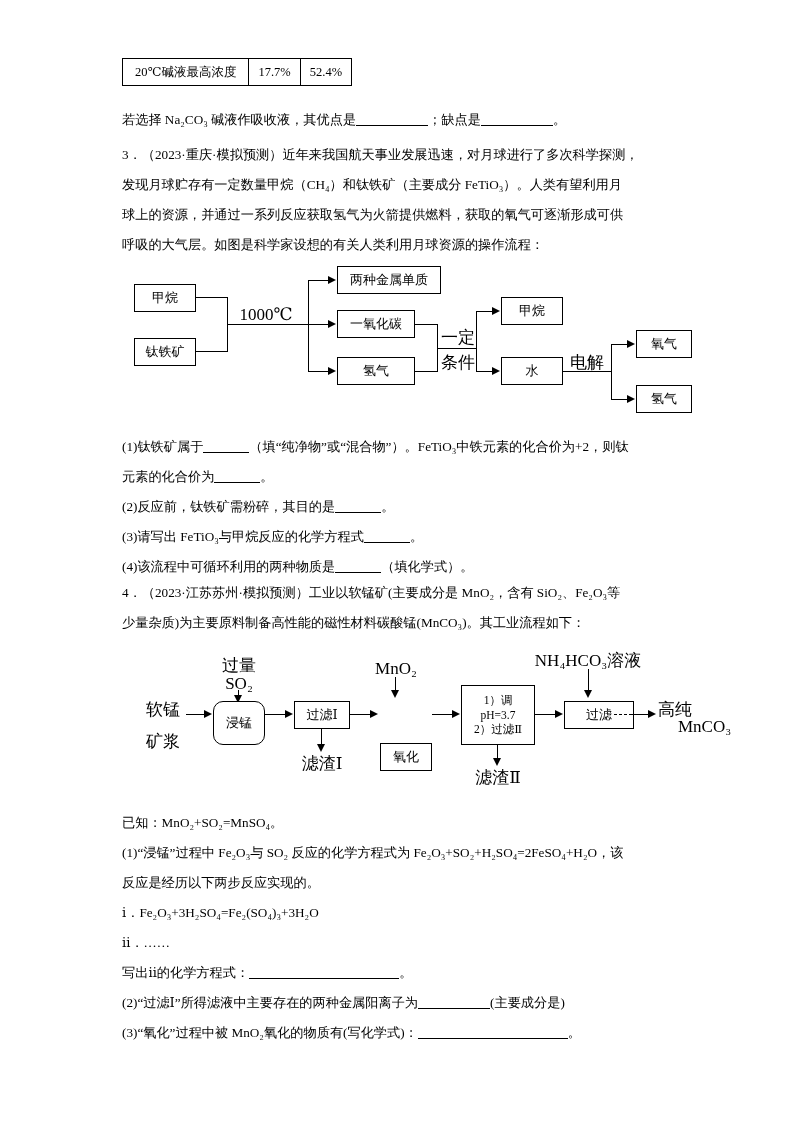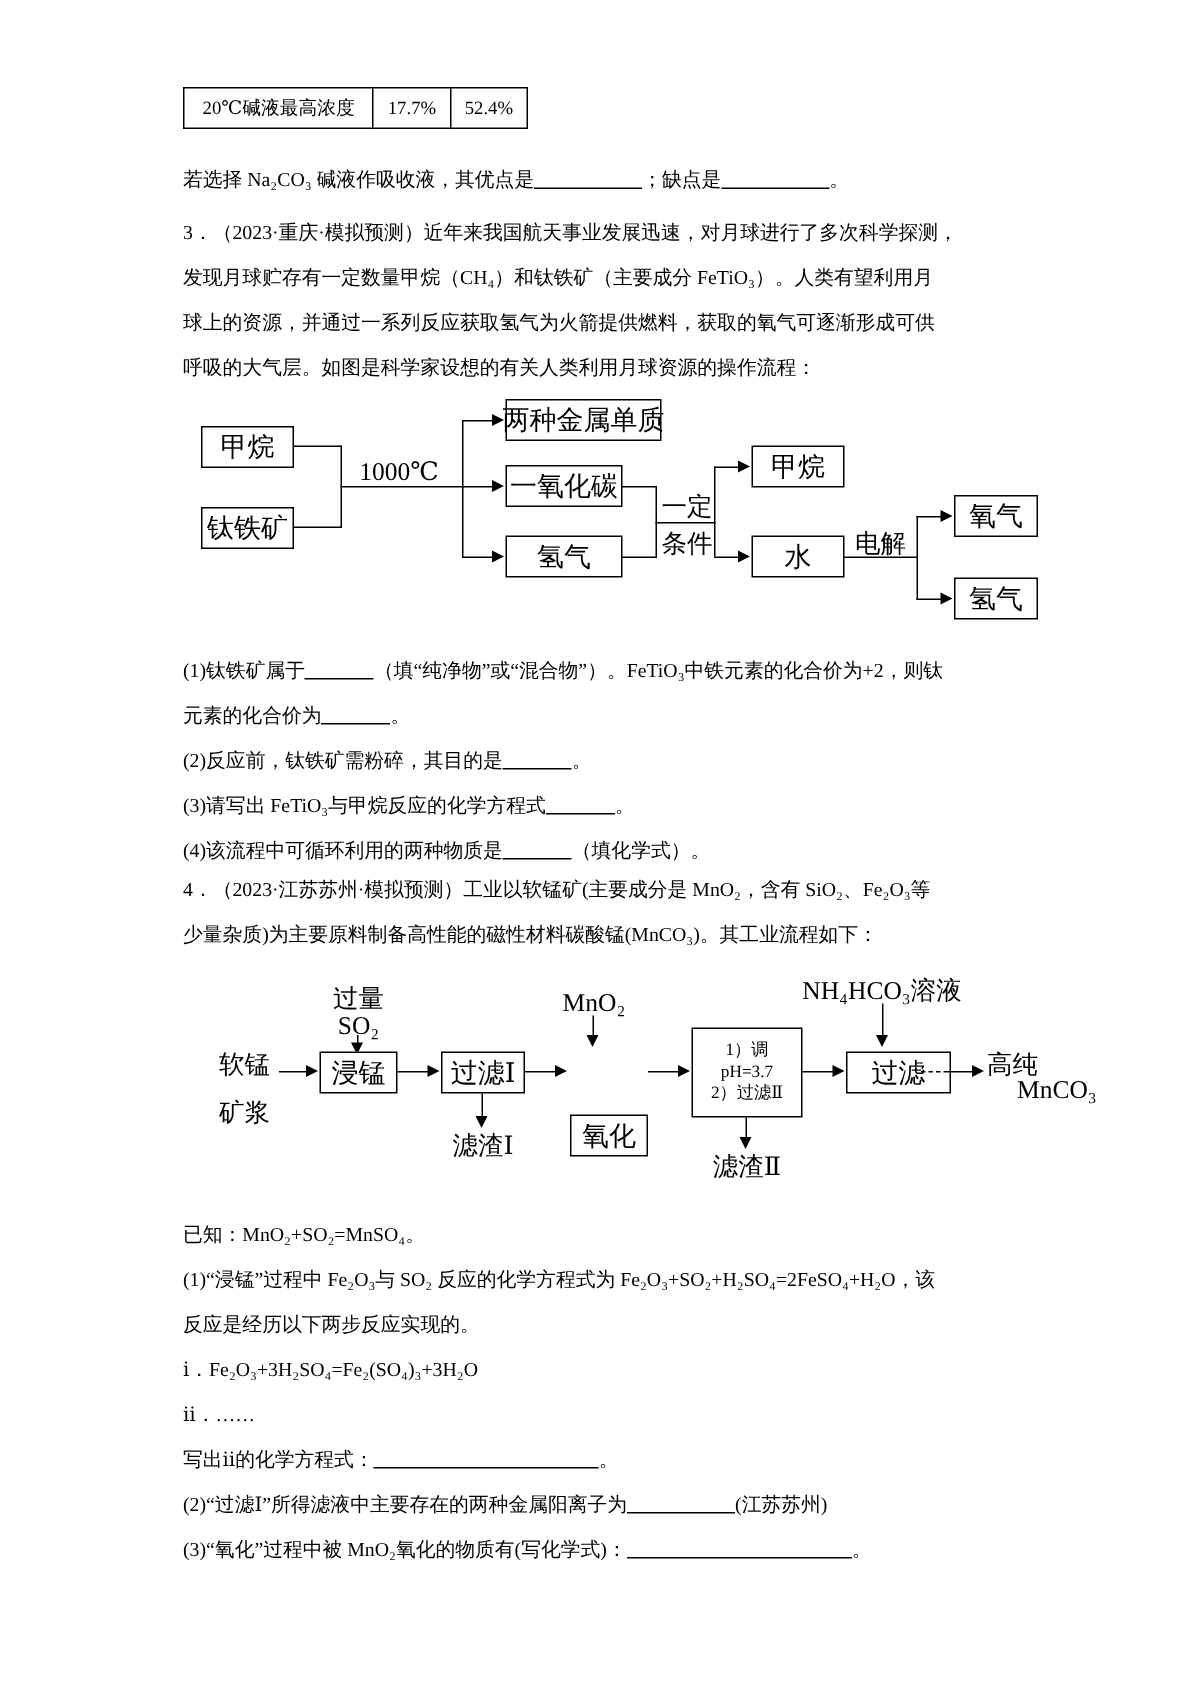--- a/index.html
+++ b/index.html
@@ -49,21 +49,21 @@
   .blank-m { display: inline-block; border-bottom: 1px solid #000; width: 72px; vertical-align: -2px; }
   .blank-l { display: inline-block; border-bottom: 1px solid #000; width: 150px; vertical-align: -2px; }
 
   
   .flow { position: absolute; }
   .fbox {
     position: absolute;
     border: 1.4px solid #000;
     background: #fff;
     display: flex; align-items: center; justify-content: center;
-    font-size: 18px;
+    font-size: 13px;
     text-align: center;
     line-height: 1.25;
     white-space: nowrap;
     font-family: "Liberation Serif", "DejaVu Serif", serif;
   }
   .fbox.multiline { white-space: normal; flex-direction: column; padding: 2px 4px; }
   .ftext {
     position: absolute;
     font-size: 17px;
     text-align: center;
@@ -210,21 +210,21 @@
     <div class="ftext" style="left:0px; top:54px; width:46px;">软锰</div>
     <div class="ftext" style="left:0px; top:70px; width:46px;margin-top:16px;">矿浆</div>
     <div class="hline" style="left:46px; top:69px; width:20px;"></div>
     <div class="arrow-r" style="left:64px; top:65.3px;"></div>
 
     <div class="ftext" style="left:72px; top:10px; width:54px;">过量</div>
     <div class="ftext" style="left:72px; top:28px; width:54px;">SO₂</div>
     <div class="vline" style="left:98px; top:45px; height:8px;"></div>
     <div class="arrow-d" style="left:93.5px; top:50px;"></div>
 
-    <div class="fbox" style="left:73px; top:56px; width:52px; height:28px;">
+    <div class="fbox" style="left:73px; top:56px; width:52px; height:44px;border-radius:10px;">
         <span>浸锰</span>
       </div>
     <div class="hline" style="left:125px; top:69px; width:22px;"></div>
     <div class="arrow-r" style="left:145px; top:65.3px;"></div>
 
     <div class="fbox" style="left:154px; top:56px; width:56px; height:28px;">
         <span>过滤Ⅰ</span>
       </div>
     <div class="vline" style="left:181px; top:84px; height:18px;"></div>
     <div class="arrow-d" style="left:177px; top:99px;"></div>
@@ -270,17 +270,17 @@
     <div class="ftext" style="left:518px; top:71px; width:62px; text-align:left;margin-left:20px;">MnCO₃</div>
   </div>
 
   <div class="prose" style="top:808px;">
     <div class="ln">已知：MnO₂+SO₂=MnSO₄。</div>
     <div class="ln">(1)“浸锰”过程中 Fe₂O₃与 SO₂ 反应的化学方程式为 Fe₂O₃+SO₂+H₂SO₄=2FeSO₄+H₂O，该</div>
     <div class="ln">反应是经历以下两步反应实现的。</div>
     <div class="ln">ⅰ．Fe₂O₃+3H₂SO₄=Fe₂(SO₄)₃+3H₂O</div>
     <div class="ln">ⅱ．……</div>
     <div class="ln"><span>写出ⅱ的化学方程式：</span><span class="blank-l"></span><span>。</span></div>
-    <div class="ln"><span>(2)“过滤Ⅰ”所得滤液中主要存在的两种金属阳离子为</span><span class="blank-m"></span><span>(江苏苏州)</span></div>
+    <div class="ln"><span>(2)“过滤Ⅰ”所得滤液中主要存在的两种金属阳离子为</span><span class="blank-m"></span><span>(主要成分是)</span></div>
     <div class="ln"><span>(3)“氧化”过程中被 MnO₂氧化的物质有(写化学式)：</span><span class="blank-l"></span><span>。</span></div>
   </div>
 
 </div>
 
 </body></html>

